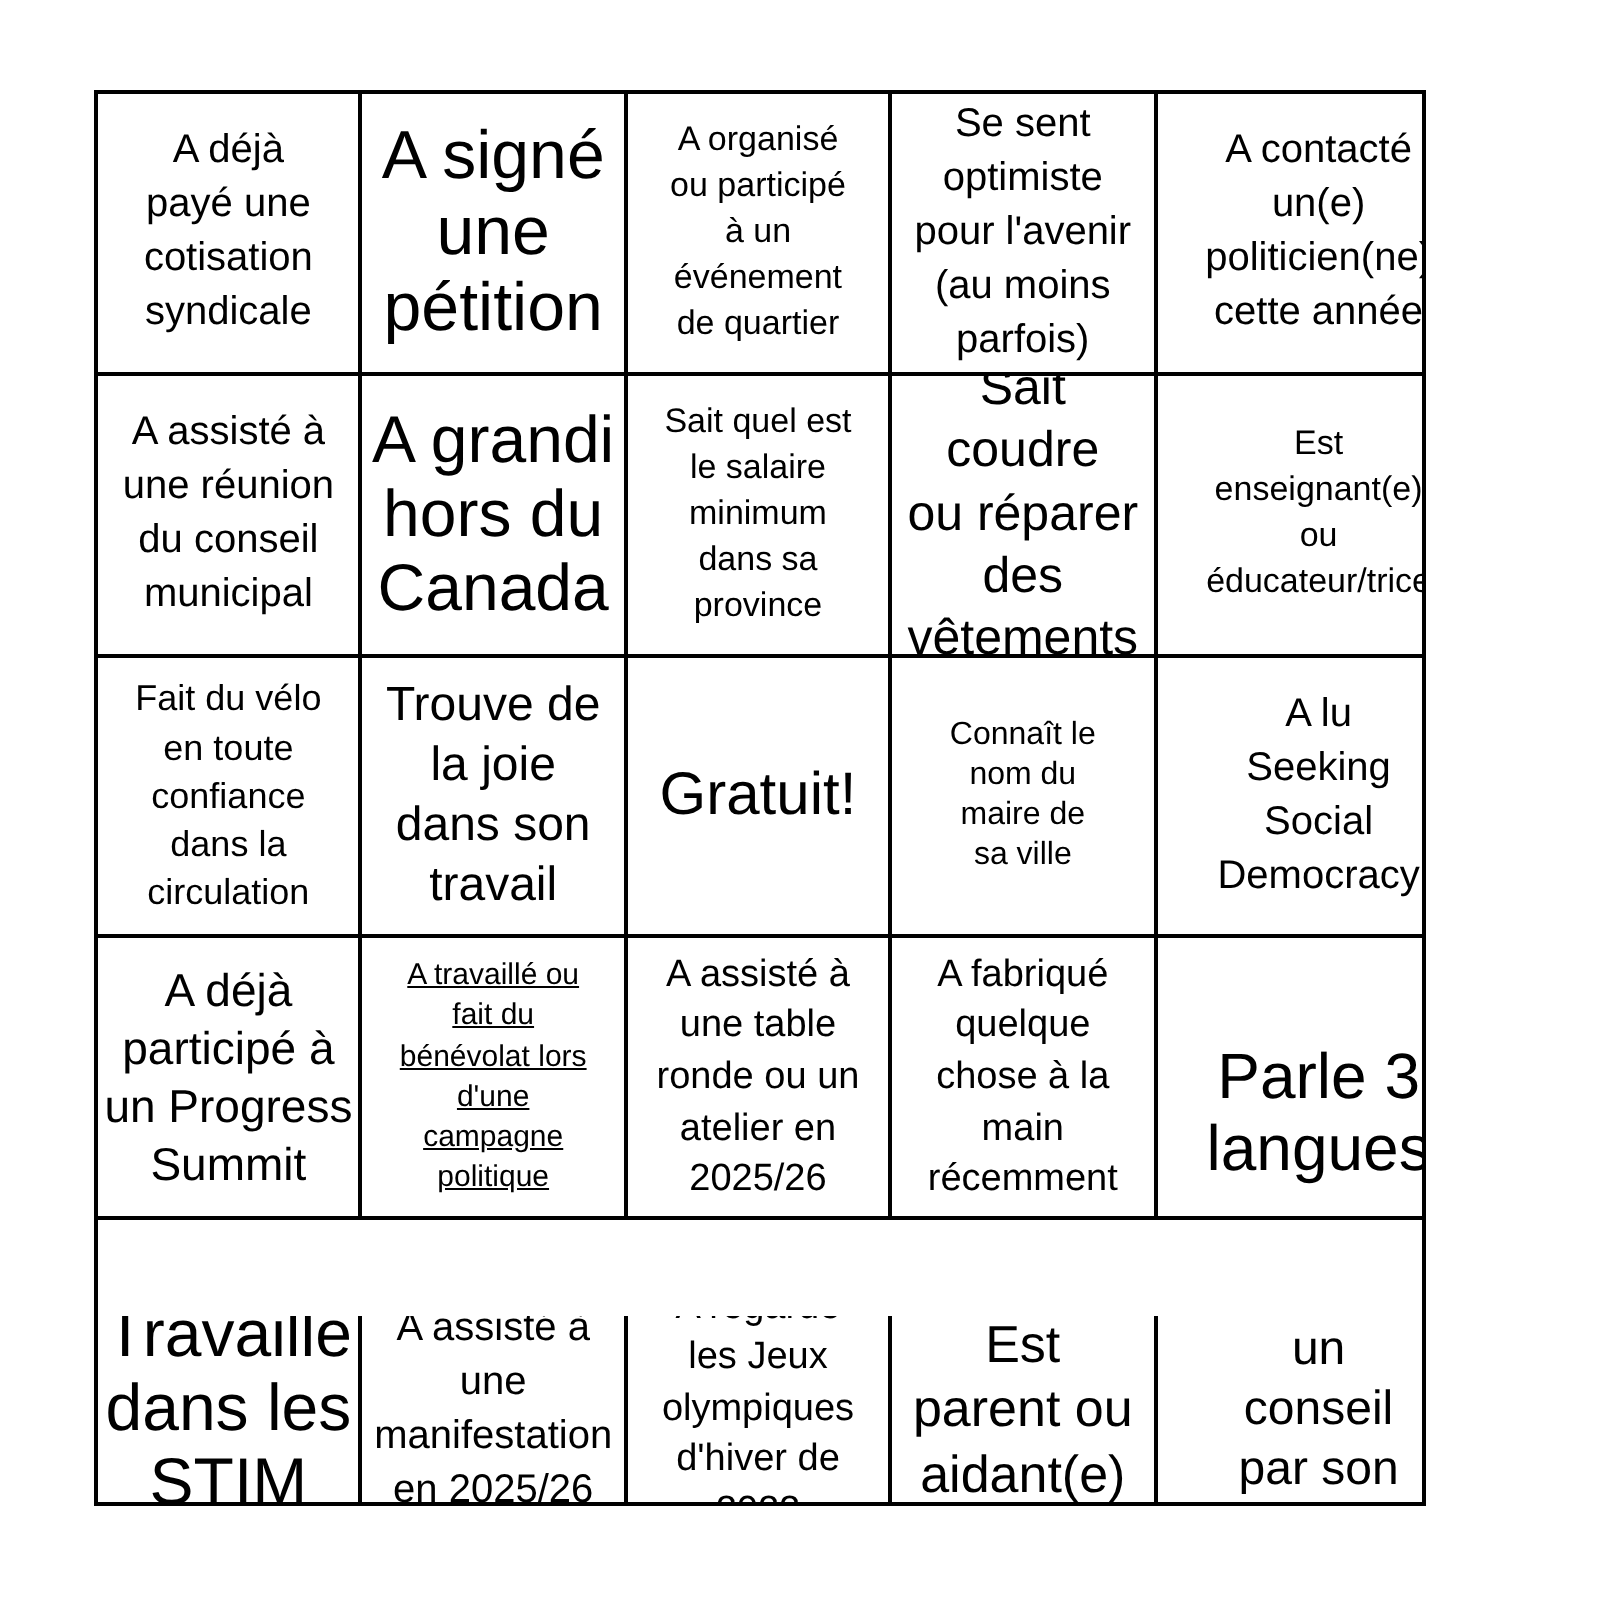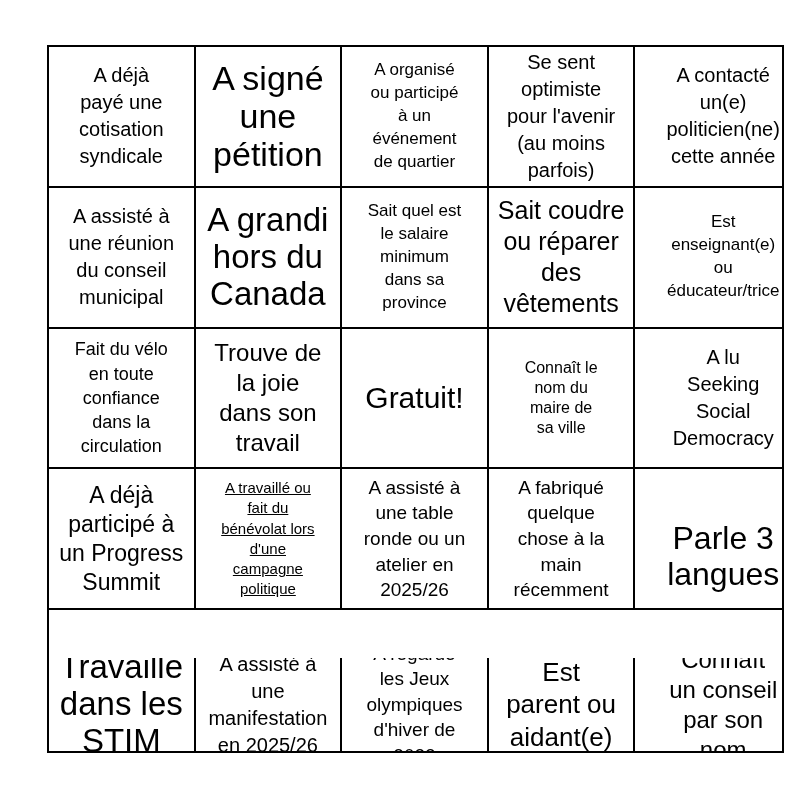--- a/index.html
+++ b/index.html
@@ -14,21 +14,21 @@
   .stage {
     position: relative;
     width: 800px;
     height: 800px;
     background: #ffffff;
   }
   .card {
     position: absolute;
     left: 47px;
     top: 45px;
-    width: 737px;
+    width: 666px;
     height: 708px;
     box-sizing: border-box;
     border: 2px solid #000000;
     display: grid;
     grid-template-columns: repeat(5, 1fr);
     grid-template-rows: repeat(5, 1fr);
     background: #ffffff;
   }
   .cell {
     box-sizing: border-box;

